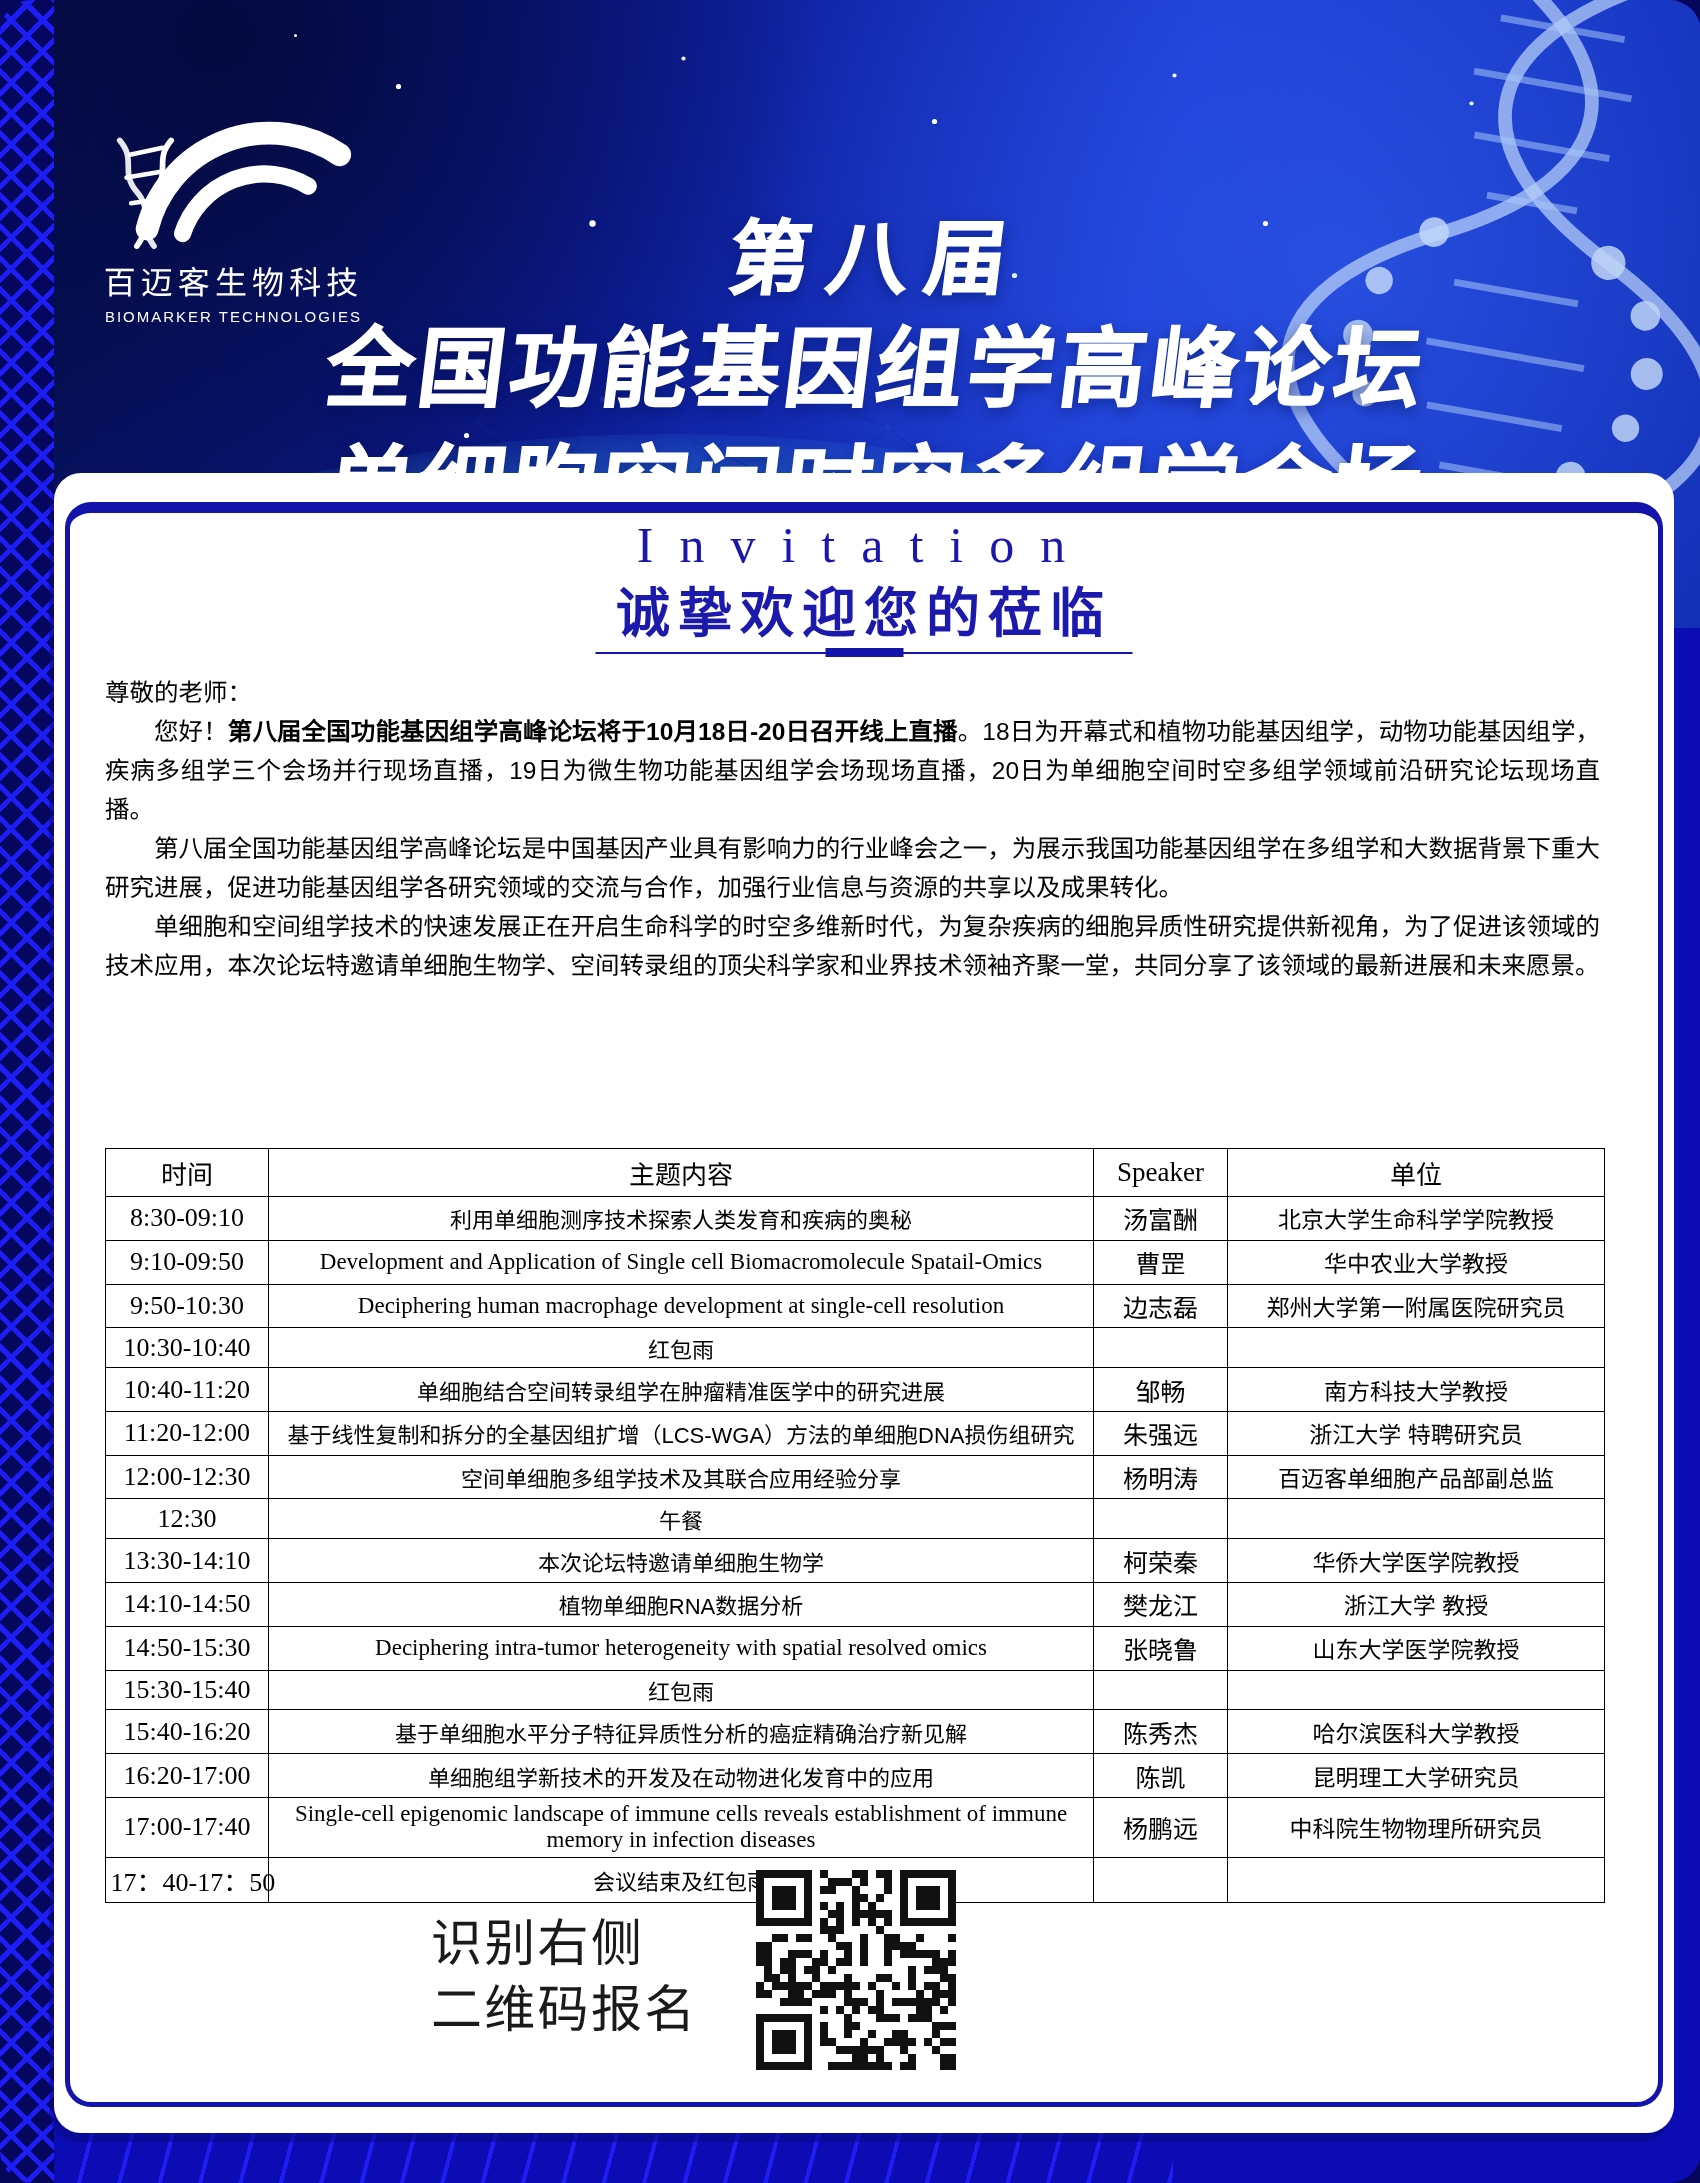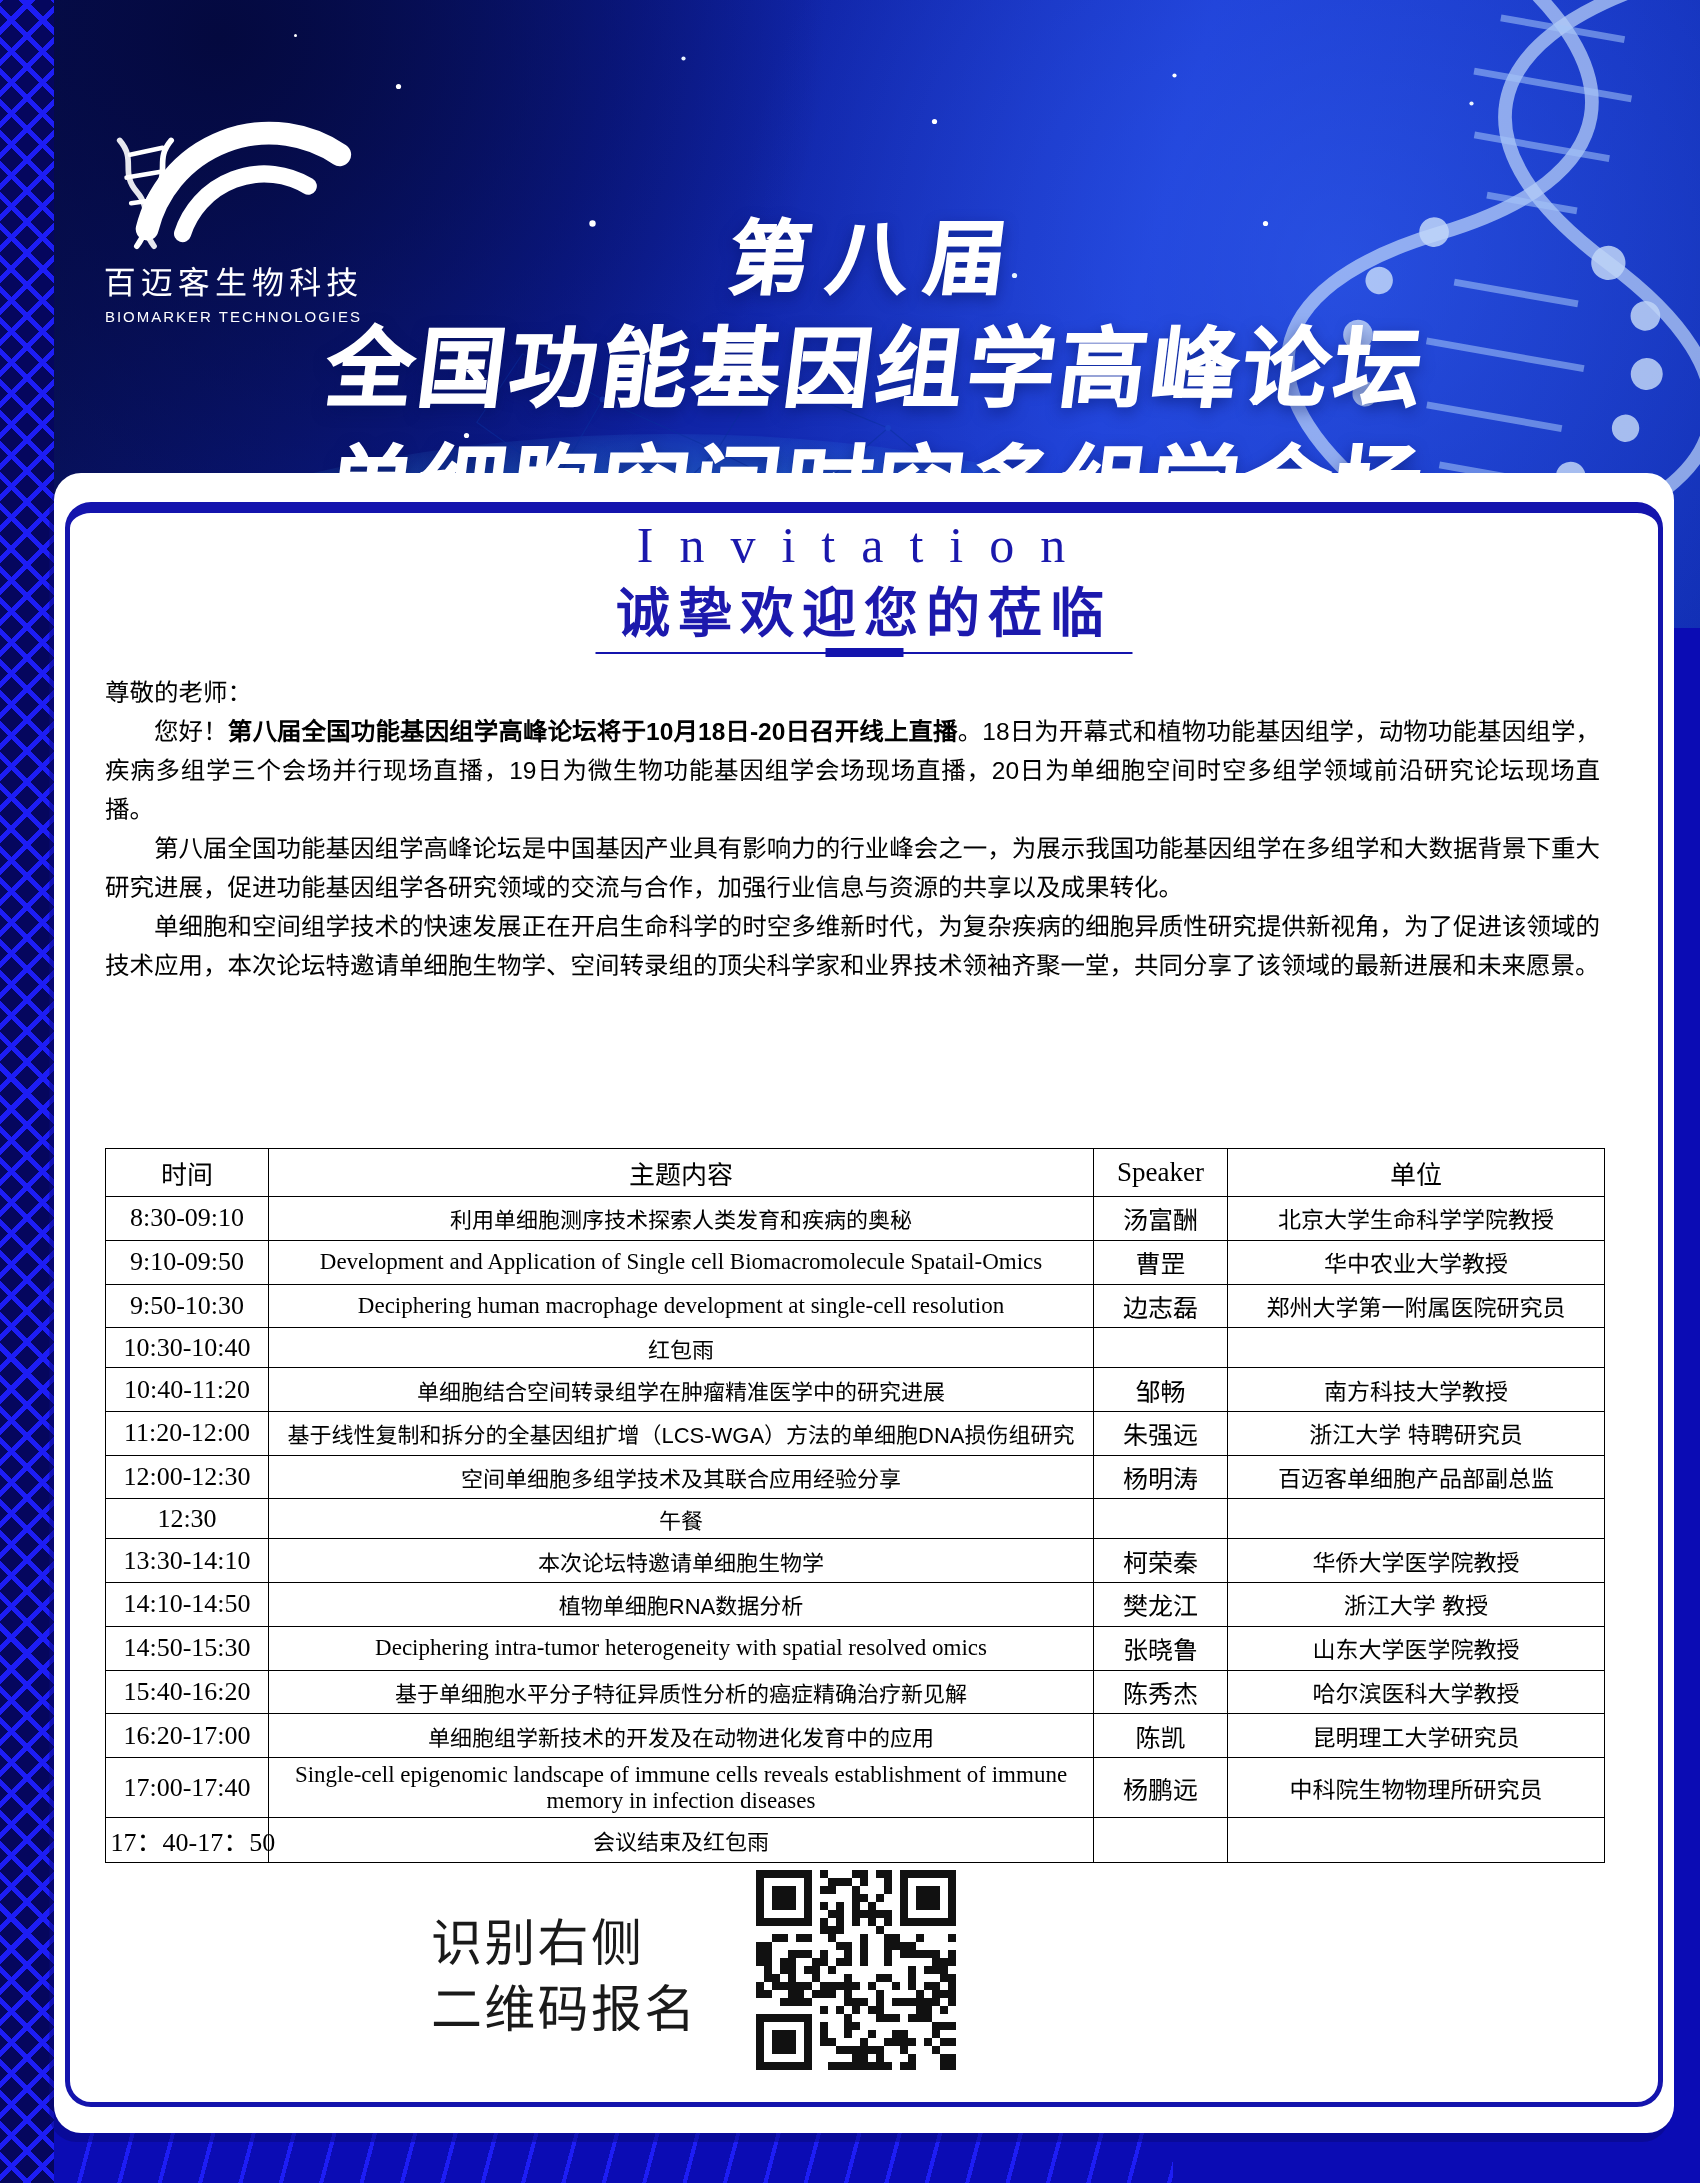--- a/index.html
+++ b/index.html
@@ -1,21 +1,21 @@
 <!DOCTYPE html>
 <html lang="zh-CN" style="--deep-blue: #0b0cb4; --frame-blue: #1414ad; --pattern-blue: #1d1df5; --accent-cyan: #6ff0ff; --invitation-blue: #1a18ac;font-size:9px"><head>
 <meta charset="utf-8">
 <style>
   :root{
     --deep-blue:#0b0cb4; --frame-blue:#1414ad; --pattern-blue:#1d1df5;
     --accent-cyan:#6ff0ff; --title-white:#ffffff; --ink:#111111;
   }
   *{box-sizing:border-box;margin:0;padding:0}
   body{background:#06065a;font-family:"Liberation Sans",sans-serif;}
-  .poster{position:relative;width:1701px;height:2183px;background:var(--deep-blue);overflow:hidden;}
+  .poster{position:relative;width:1701px;height:2183px;background:var(--deep-blue);overflow:hidden;border-radius:32px;}
 
   
   .side-pattern{position:absolute;left:0;top:0;width:54px;height:100%;background-color:#05065e;
     background-image:
       repeating-linear-gradient(45deg,transparent 0 17px,var(--pattern-blue) 17px 22px),
       repeating-linear-gradient(-45deg,transparent 0 17px,var(--pattern-blue) 17px 22px);}
 
   
   .footer-band{position:absolute;left:0;bottom:0;width:100%;height:50px;}
   .footer-lines{position:absolute;left:54px;bottom:0;width:1119px;height:50px;
@@ -254,20 +254,26 @@
             <td class="time">14:10-14:50</td>
             <td class="topic zh">植物单细胞RNA数据分析</td>
             <td class="speaker">樊龙江</td>
             <td class="org">浙江大学 教授</td>
           </tr>
           <tr>
             <td class="time">14:50-15:30</td>
             <td class="topic en">Deciphering intra-tumor heterogeneity with spatial resolved omics</td>
             <td class="speaker">张晓鲁</td>
             <td class="org">山东大学医学院教授</td>
+          </tr>
+          <tr>
+            <td class="time">15:30-15:40</td>
+            <td class="topic zh">红包雨</td>
+            <td class="speaker"></td>
+            <td class="org"></td>
           </tr>
           <tr>
             <td class="time">15:40-16:20</td>
             <td class="topic zh">基于单细胞水平分子特征异质性分析的癌症精确治疗新见解</td>
             <td class="speaker">陈秀杰</td>
             <td class="org">哈尔滨医科大学教授</td>
           </tr>
           <tr>
             <td class="time">16:20-17:00</td>
             <td class="topic zh">单细胞组学新技术的开发及在动物进化发育中的应用</td>

